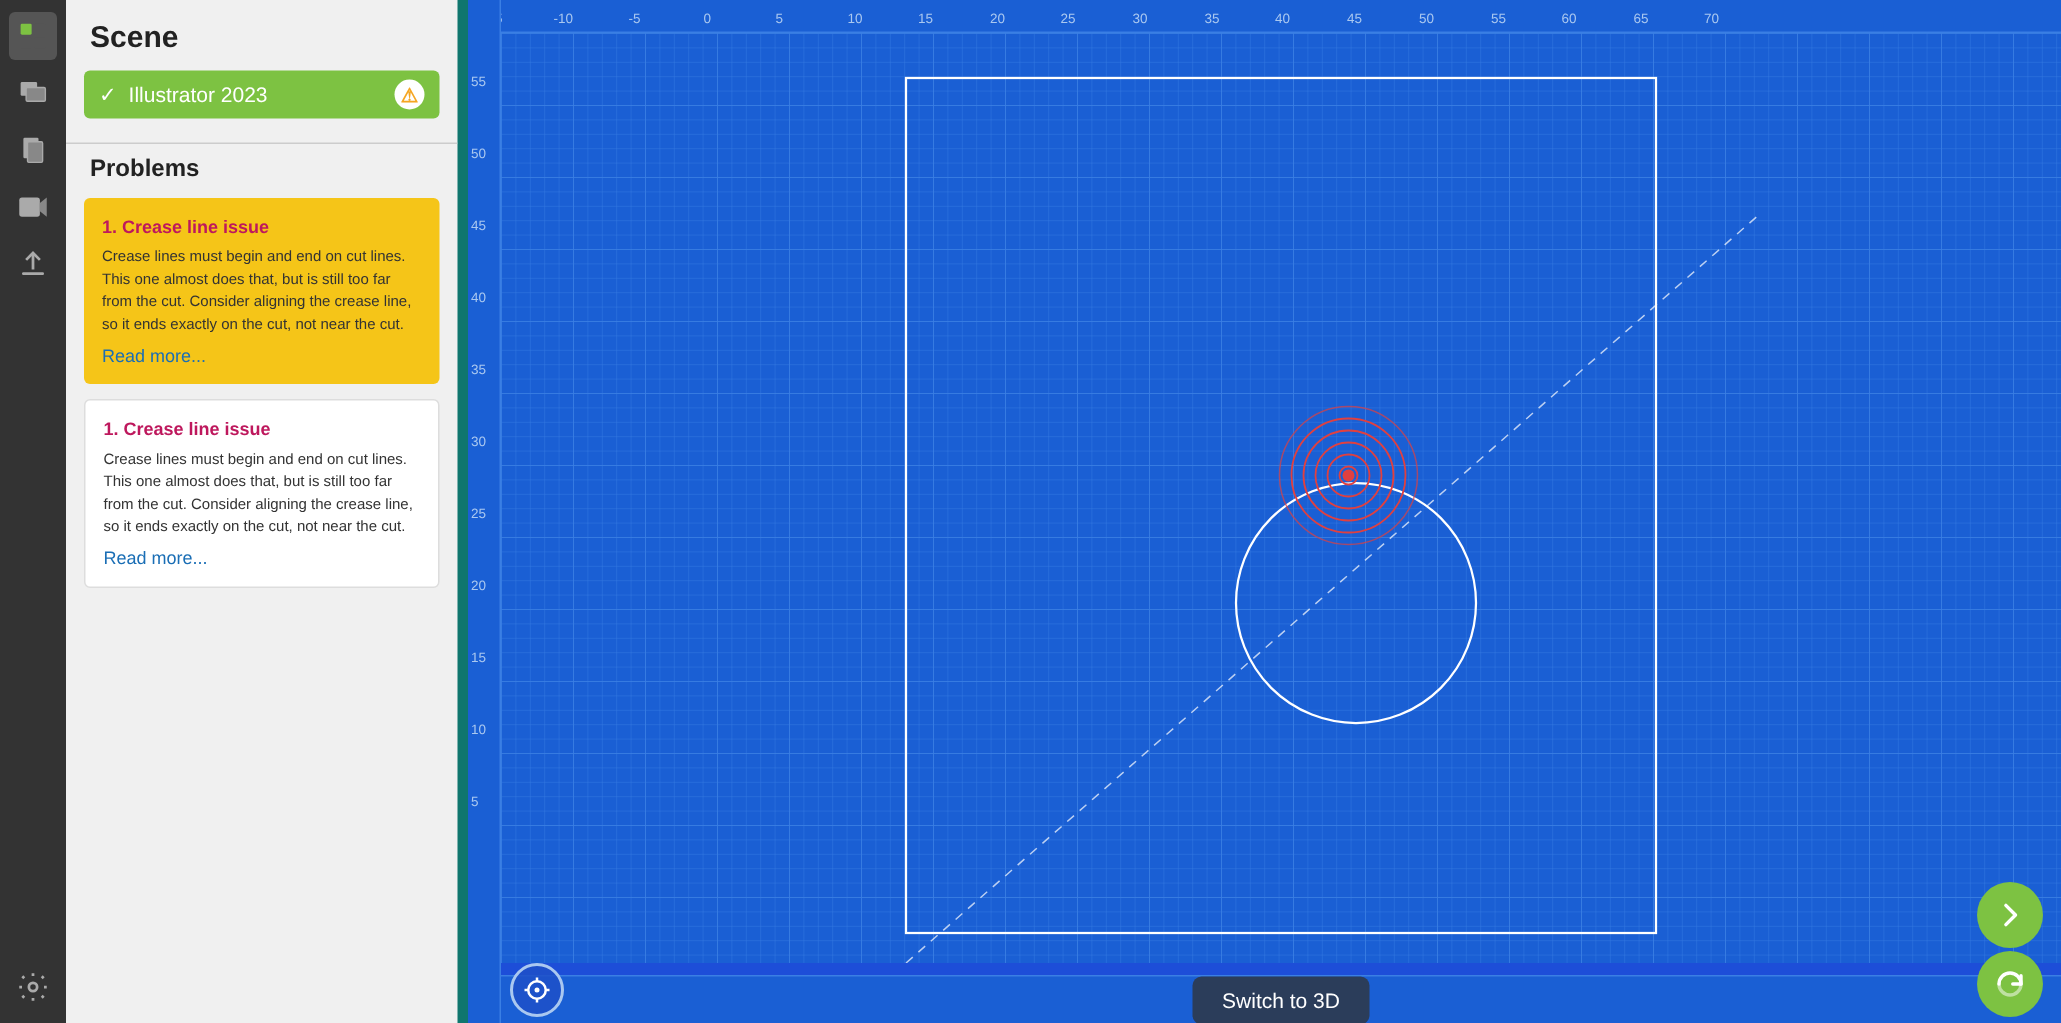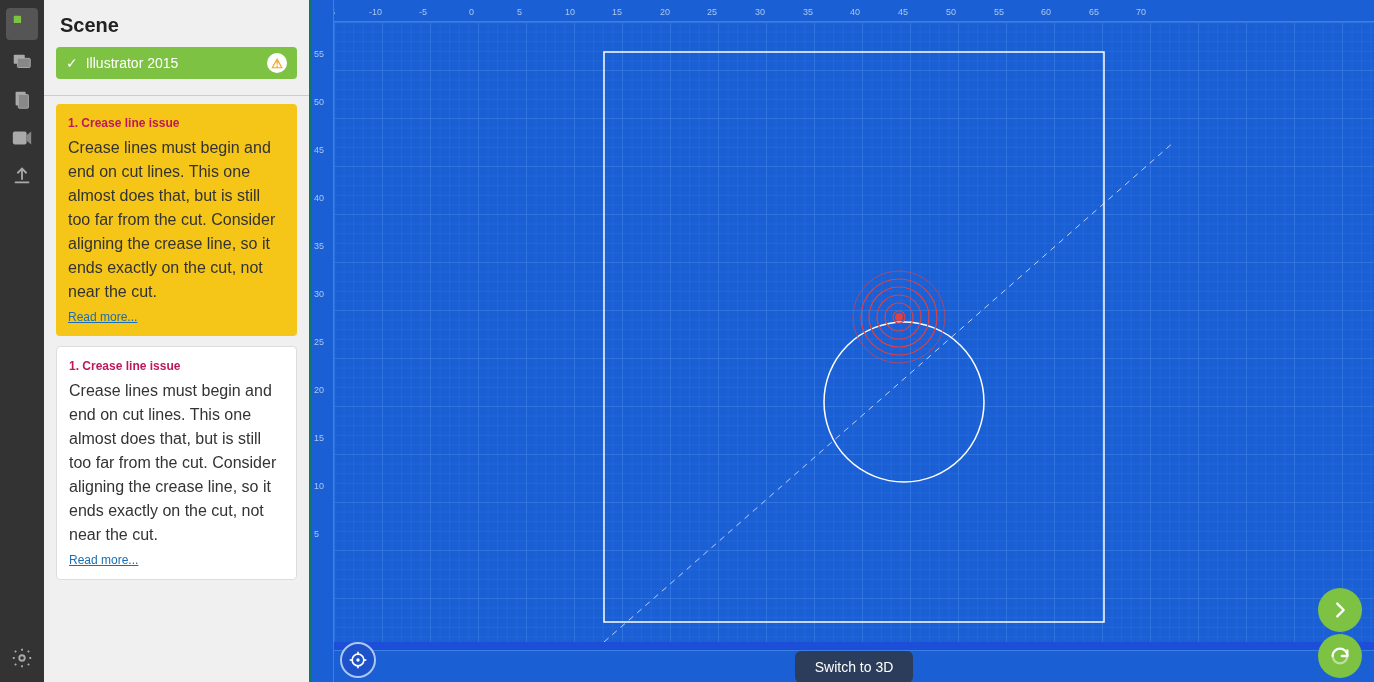--- a/index.html
+++ b/index.html
@@ -32,21 +32,21 @@
     .sidebar-bottom {
       margin-top: auto;
     }
 
     
     .left-panel {
       width: 268px;
       background: #f0f0f0;
       display: flex;
       flex-direction: column;
-      border-right: 3px solid #0f766e;
+      border-right: 7px solid #0f766e;
       overflow-y: auto;
     }
     .panel-title {
       font-size: 20px;
       font-weight: bold;
       padding: 14px 16px 10px;
       color: #222;
     }
     .software-item {
       display: flex;
@@ -110,26 +110,25 @@
       border: 1px solid #ddd;
     }
     .problem-title {
       font-weight: bold;
       color: #be185d;
       margin-bottom: 4px;
       font-size: 12px;
     }
     .problem-desc {
       color: #333;
-      font-size: 16px;
+      font-size: 10px;
       line-height: 1.5;
     }
     .read-more {
       color: #1a6eb5;
-      text-decoration: underline;
       cursor: pointer;
       font-size: 12px;
       display: inline-block;
       margin-top: 4px;
     }
 
     
     .main-canvas {
       flex: 1;
       position: relative;
@@ -295,26 +294,27 @@
       <path d="M12 2v2M12 20v2M4.22 4.22l1.42 1.42M18.36 18.36l1.42 1.42M2 12h2M20 12h2M4.22 19.78l1.42-1.42M18.36 5.64l1.42-1.42" stroke="#aaa" stroke-width="2"></path>
     </svg>
   </div>
 </div>
 
 <div class="left-panel">
   <div class="panel-title">Scene</div>
 
   <div class="software-item">
     <span class="check-icon">✓</span>
-    <span class="sw-name">Illustrator 2015</span>
+    <span class="sw-name">Illustrator 2023</span>
     <span class="warn-icon">⚠</span>
   </div>
 
   <div class="divider"></div>
 
+  <div class="problems-title">Problems</div>
 
   <div class="problem-card highlighted">
     <div class="problem-title">1. Crease line issue</div>
     <div class="problem-desc">Crease lines must begin and end on cut lines. This one almost does that, but is still too far from the cut. Consider aligning the crease line, so it ends exactly on the cut, not near the cut.</div>
     <a class="read-more">Read more...</a>
   </div>
 
   <div class="problem-card normal">
     <div class="problem-title">1. Crease line issue</div>
     <div class="problem-desc">Crease lines must begin and end on cut lines. This one almost does that, but is still too far from the cut. Consider aligning the crease line, so it ends exactly on the cut, not near the cut.</div>

